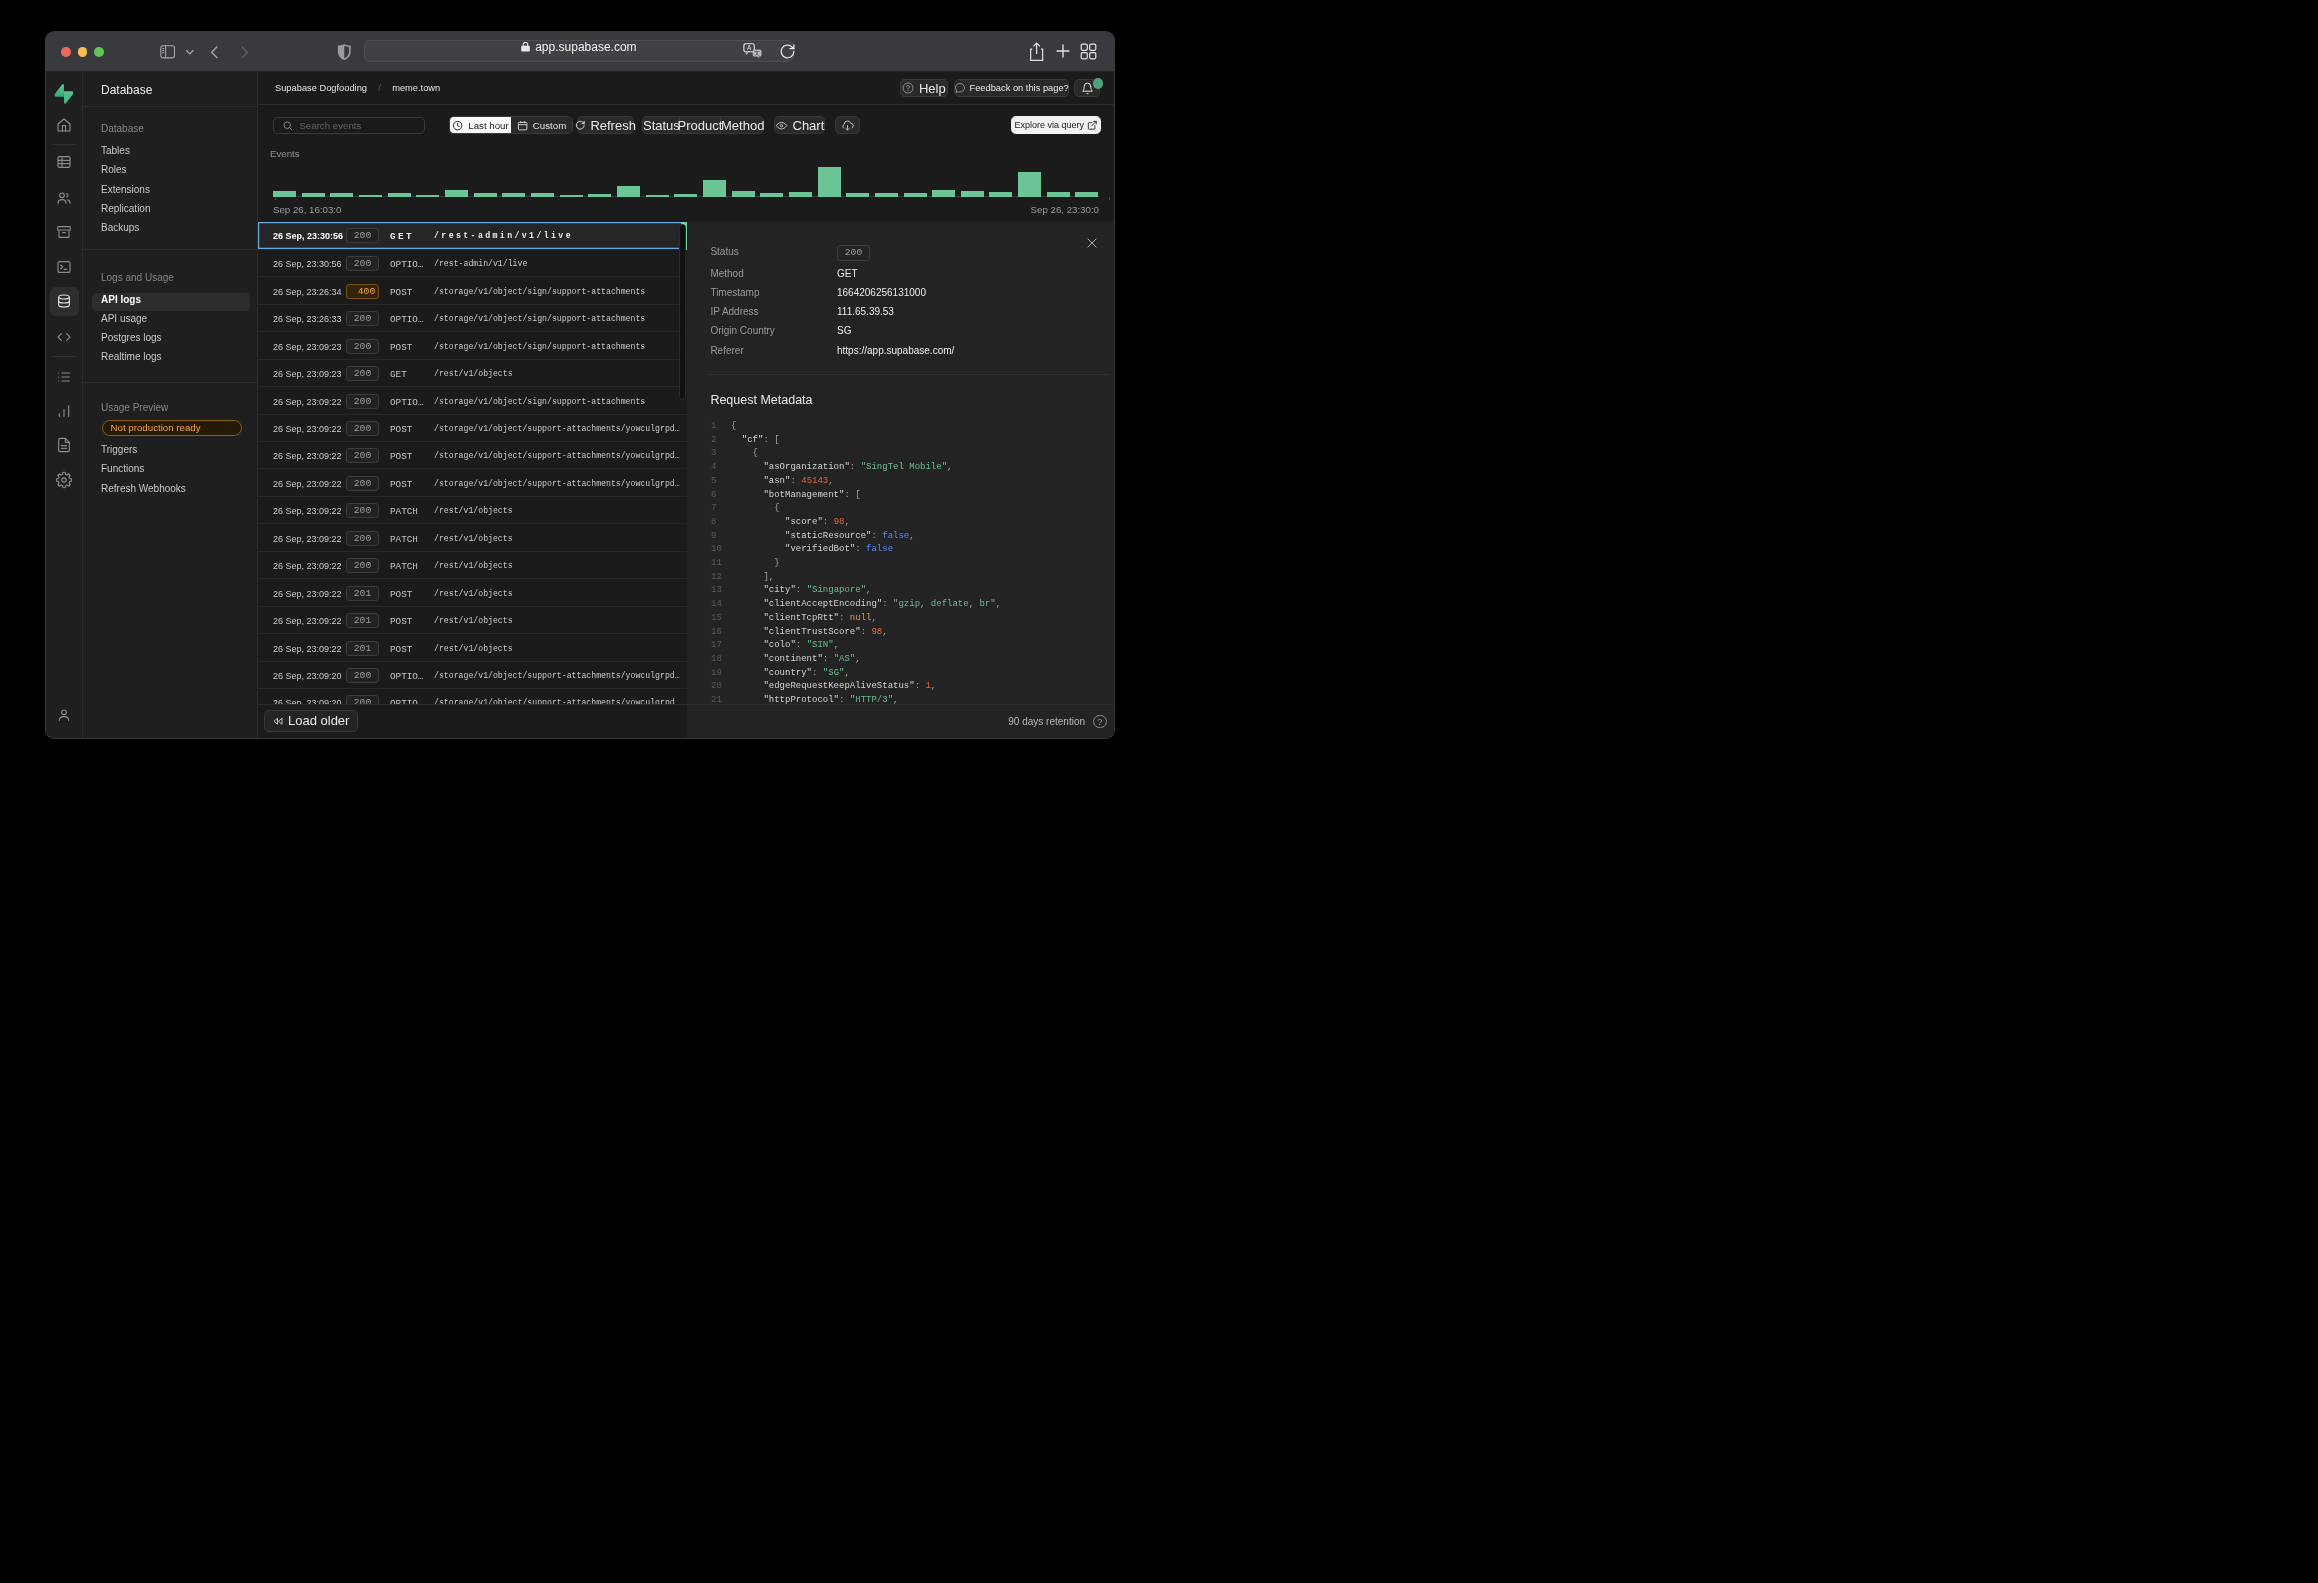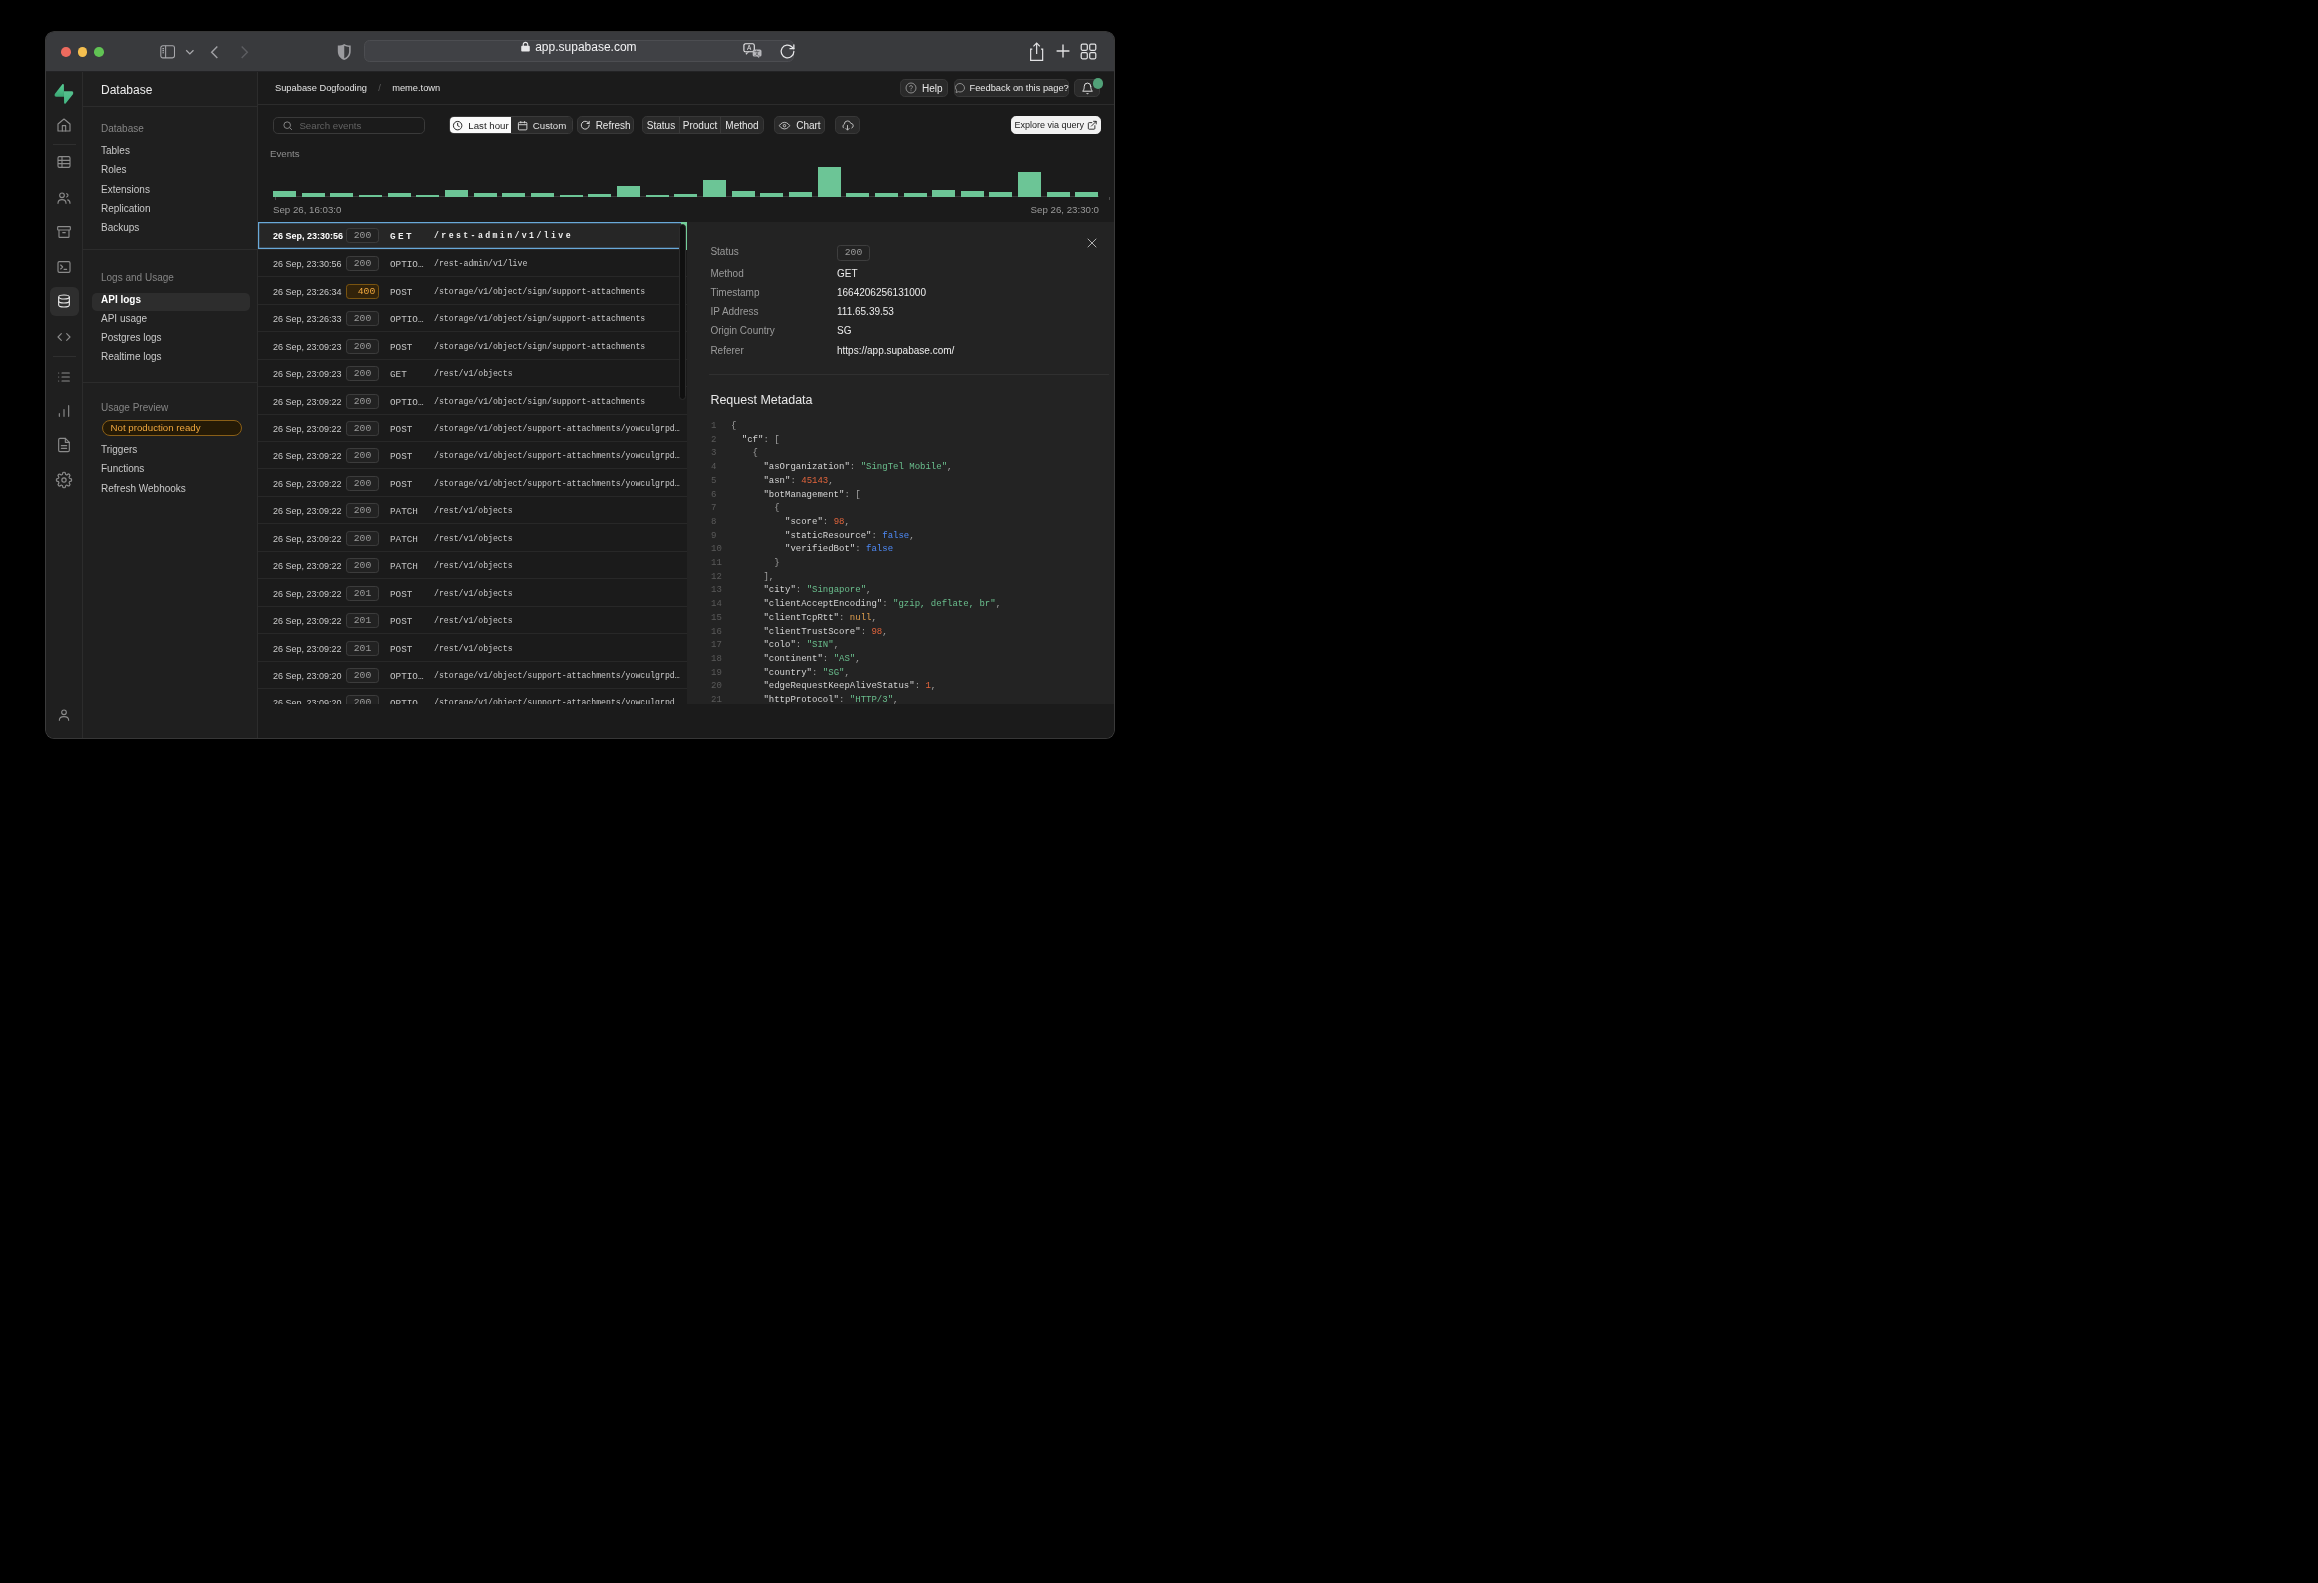--- a/index.html
+++ b/index.html
@@ -23,21 +23,21 @@
   .navsec { position:absolute; left:18px; font-size:10px; color:#858585; }
   .navitem { position:absolute; left:18px; font-size:10px; color:#c8c8c8; }
   .navdiv { position:absolute; left:0; right:0; height:0.8px; background:#2c2c2c; }
   .navpill { position:absolute; left:9px; width:158px; height:18px; border-radius:4.8px; background:#2d2d2d; }
   .badge-alpha { position:absolute; left:18.6px; top:348px; width:140px; height:15.7px; border:0.8px solid #8a5f17; background:#251a06; border-radius:8px; color:#efa73e; font-size:9.7px; display:flex; align-items:center; padding-left:8px; }
   
   .main { position:absolute; left:212px; top:40px; right:0; bottom:0; background:#1b1b1b; }
   .mainhdr { position:absolute; left:0; right:0; top:0; height:33px; border-bottom:0.8px solid #2c2c2c; }
   .crumbs { position:absolute; left:17px; top:10.5px; font-size:9.3px; color:#e3e3e3; }
   .crumbs .sep { color:#5d5d5d; margin:0 11.3px; }
-  .btn { display:inline-flex; align-items:center; justify-content:center; gap:4.8px; font-size:10px; white-space:nowrap; color:#e8e8e8; background:#2a2a2a; border:0.8px solid #383838; border-radius:4.8px; }
+  .btn { display:inline-flex; align-items:center; justify-content:center; gap:4.8px; font-size:13px; white-space:nowrap; color:#e8e8e8; background:#2a2a2a; border:0.8px solid #383838; border-radius:4.8px; }
   .btn svg { flex-shrink:0; }
   .hdrbtns { position:absolute; right:13.7px; top:7.3px; display:flex; gap:5.7px; }
   .greendot { position:absolute; width:10.5px; height:10.5px; border-radius:50%; background:#51a178; }
   
   .toolbar { position:absolute; left:0; right:0; top:33px; height:36px; }
   .search { position:absolute; left:15.3px; top:12px; width:152px; height:17px; border:0.8px solid #3a3a3a; border-radius:4.8px; color:#626262; font-size:9.7px; display:flex; align-items:center; gap:6.5px; padding-left:7.3px; }
   .seg { position:absolute; left:191px; top:11.3px; height:18px; display:flex; border-radius:4.8px; overflow:hidden; border:0.8px solid #3a3a3a; }
   .seg .w { background:#fafafa; color:#1b1b1b; display:flex; align-items:center; justify-content:center; gap:4.8px; width:61px; font-size:9.7px; }
   .seg .d { background:#2a2a2a; color:#e0e0e0; display:flex; align-items:center; justify-content:center; gap:4.8px; width:61px; font-size:9.7px; }
   .tbtn { position:absolute; top:11.3px; height:18px; }
@@ -488,16 +488,27 @@
       <div class="rlabel" style="top:123px">Referer</div>
         <div class="rvalue" style="top:123px">https://app.supabase.com/</div>
       <svg style="position:absolute;right:16px;top:15.3px" width="12" height="12" viewBox="0 0 24 24" fill="none" stroke="#b0b0b0" stroke-width="2" stroke-linecap="round">
           <line x1="4" y1="4" x2="20" y2="20"></line>
           <line x1="20" y1="4" x2="4" y2="20"></line>
         </svg>
       <div class="rdivider"></div>
       <div class="rmhead">Request Metadata</div>
       <div class="codeblock" id="code"><div><span class="ln">1</span><span class="p">{</span></div><div><span class="ln">2</span>  <span>"cf"</span><span class="p">: </span><span class="p">[</span></div><div><span class="ln">3</span>    <span class="p">{</span></div><div><span class="ln">4</span>      <span>"asOrganization"</span><span class="p">: </span><span class="s">"SingTel Mobile"</span><span class="p">,</span></div><div><span class="ln">5</span>      <span>"asn"</span><span class="p">: </span><span class="n">45143</span><span class="p">,</span></div><div><span class="ln">6</span>      <span>"botManagement"</span><span class="p">: </span><span class="p">[</span></div><div><span class="ln">7</span>        <span class="p">{</span></div><div><span class="ln">8</span>          <span>"score"</span><span class="p">: </span><span class="n">98</span><span class="p">,</span></div><div><span class="ln">9</span>          <span>"staticResource"</span><span class="p">: </span><span class="b">false</span><span class="p">,</span></div><div><span class="ln">10</span>          <span>"verifiedBot"</span><span class="p">: </span><span class="b">false</span></div><div><span class="ln">11</span>        <span class="p">}</span></div><div><span class="ln">12</span>      <span class="p">],</span></div><div><span class="ln">13</span>      <span>"city"</span><span class="p">: </span><span class="s">"Singapore"</span><span class="p">,</span></div><div><span class="ln">14</span>      <span>"clientAcceptEncoding"</span><span class="p">: </span><span class="s">"gzip, deflate, br"</span><span class="p">,</span></div><div><span class="ln">15</span>      <span>"clientTcpRtt"</span><span class="p">: </span><span class="u">null</span><span class="p">,</span></div><div><span class="ln">16</span>      <span>"clientTrustScore"</span><span class="p">: </span><span class="n">98</span><span class="p">,</span></div><div><span class="ln">17</span>      <span>"colo"</span><span class="p">: </span><span class="s">"SIN"</span><span class="p">,</span></div><div><span class="ln">18</span>      <span>"continent"</span><span class="p">: </span><span class="s">"AS"</span><span class="p">,</span></div><div><span class="ln">19</span>      <span>"country"</span><span class="p">: </span><span class="s">"SG"</span><span class="p">,</span></div><div><span class="ln">20</span>      <span>"edgeRequestKeepAliveStatus"</span><span class="p">: </span><span class="n">1</span><span class="p">,</span></div><div><span class="ln">21</span>      <span>"httpProtocol"</span><span class="p">: </span><span class="s">"HTTP/3"</span><span class="p">,</span></div></div>
     </div>
+    <div class="footer">
+      <div class="footer-right-bg"></div>
+      <div class="btn loadolder">
+        <svg width="12" height="10.5" viewBox="0 0 24 20" fill="none" stroke="#d8d8d8" stroke-width="1.8" stroke-linejoin="round">
+            <path d="M11 4 L4 10 L11 16 Z"></path>
+            <path d="M20 4 L13 10 L20 16 Z"></path>
+          </svg>
+        Load older</div>
+      <div class="retention">90 days retention</div>
+      <div class="qcircle">?</div>
+    </div>
   </div>
 
 </div>
 
 
 </body></html>

